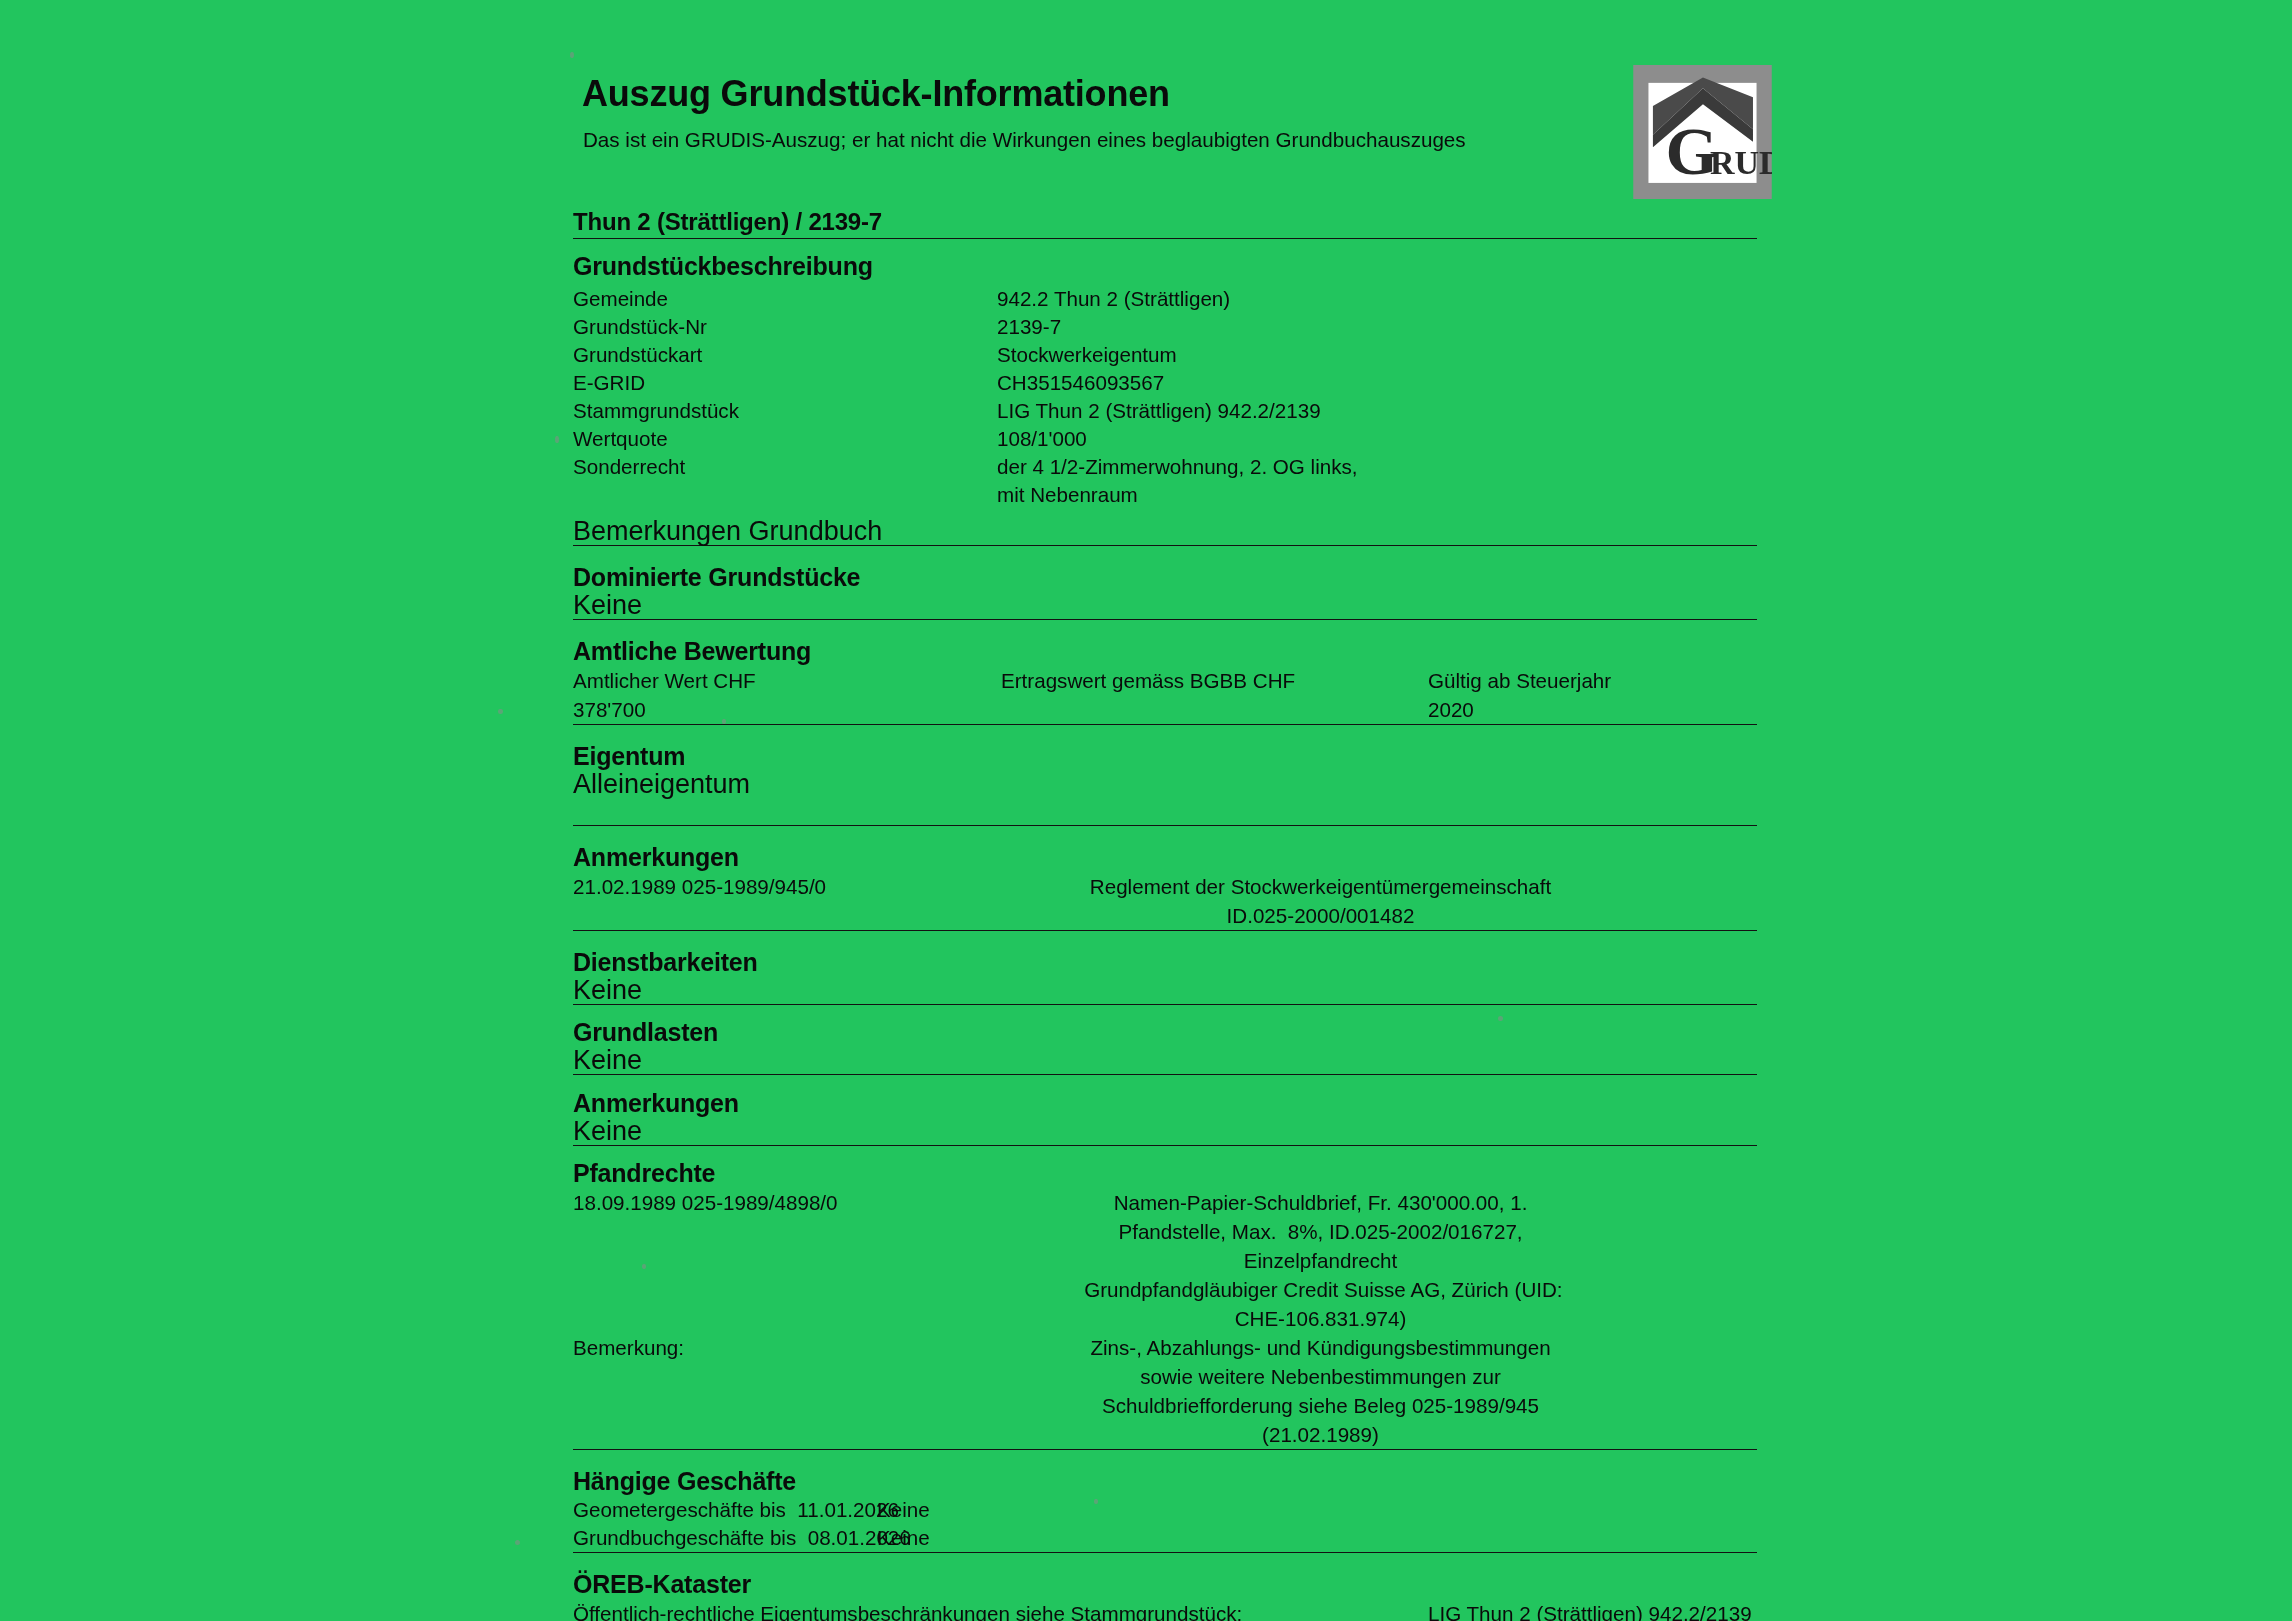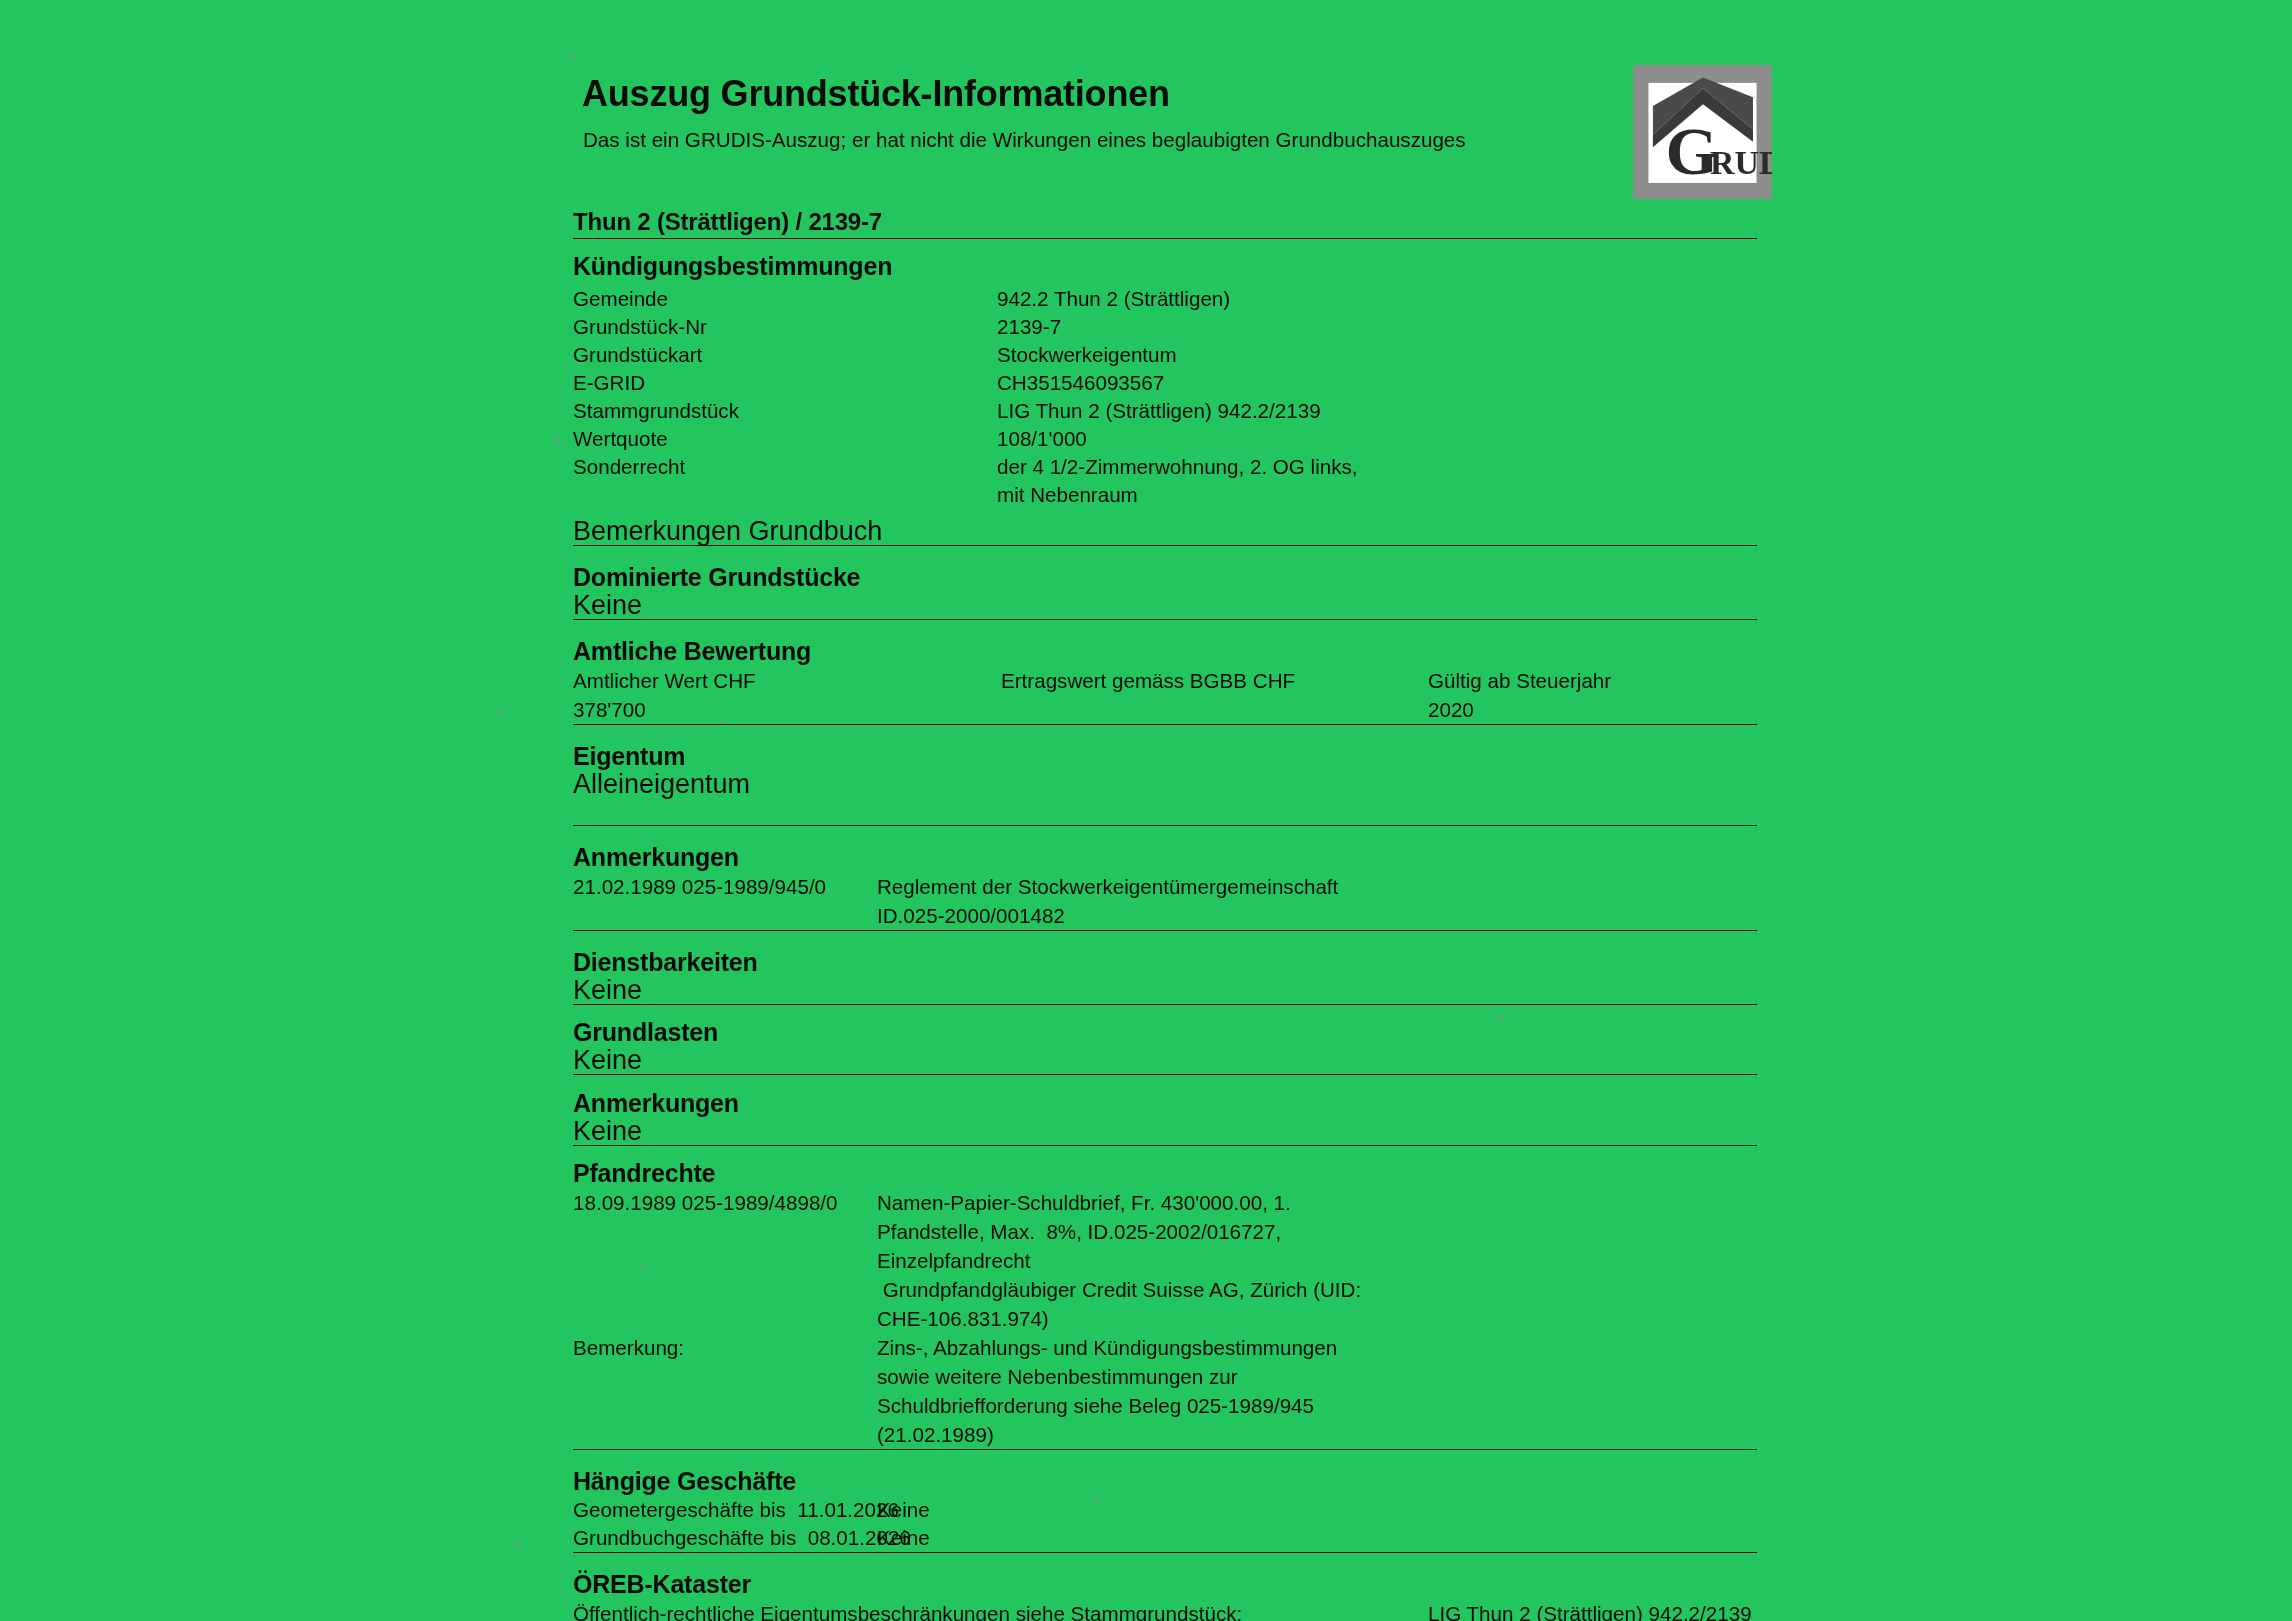--- a/index.html
+++ b/index.html
@@ -111,21 +111,21 @@
   
   .crisp { font-family: "Liberation Sans", sans-serif; }
 
   .entry {
     display: flex;
     font-size: 20.6px;
     line-height: 29px;
   }
   .entry .ref  { width: 304px; flex: 0 0 304px; white-space: pre; }
   .entry .body { flex: 1 1 auto; }
-  .entry .body div { white-space: pre; }
+  .entry .body div { white-space: pre; text-align: center; }
 
   .sp4  { height: 3.6px; }
   .sp10 { height: 9px; }
   .sp14 { height: 12.5px; }
   .sp18 { height: 16px; }
   .sp30 { height: 27px; }
 
   
   .speck {
     position: absolute;
@@ -153,21 +153,21 @@
     </svg>
   </div>
 
   <div class="col" style="top:208px">
 
     <div class="parcel-title">Thun 2 (Strättligen) / 2139-7</div>
     <div class="rule"></div>
 
     <div class="sp14"></div>
 
-    <h2 class="section">Kündigungsbestimmungen</h2>
+    <h2 class="section">Grundstückbeschreibung</h2>
     <div class="sp4"></div>
     <div class="row">
       <span class="lbl">Gemeinde</span>
       <span class="val">942.2 Thun 2 (Strättligen)</span>
     </div>
     <div class="row">
       <span class="lbl">Grundstück-Nr</span>
       <span class="val">2139-7</span>
     </div>
     <div class="row">

